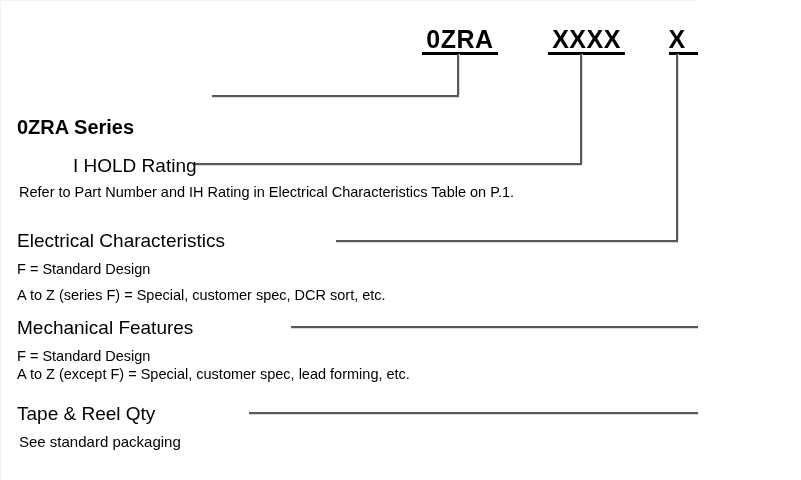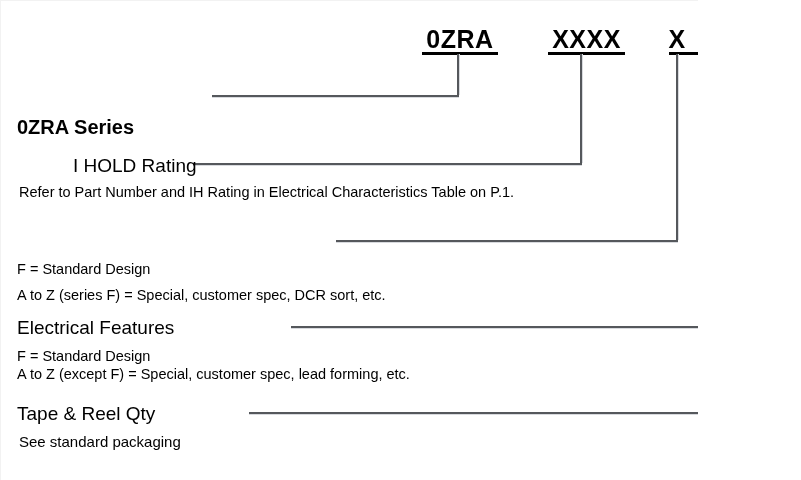--- a/index.html
+++ b/index.html
@@ -115,23 +115,24 @@
   <div class="lead-h" style="left:290px; top:325px; width:431px;"></div>
 
   <div class="lead-v" style="left:772px; top:53px; height:358px;"></div>
   <div class="lead-h" style="left:248px; top:411px; width:526px;"></div>
 
   <div class="field-note" style="left:16px; top:116px; font-size:20px; font-weight:bold;">0ZRA Series</div>
 
   <div class="field-title" style="left:28px; top:155px;margin-left:44px;">I HOLD Rating</div>
   <div class="field-note" style="left:18px; top:184px;">Refer to Part Number and IH Rating in Electrical Characteristics Table on P.1.</div>
 
+  <div class="field-title" style="left:16px; top:230px;">Electrical Characteristics</div>
   <div class="field-note" style="left:16px; top:261px;">F = Standard Design</div>
   <div class="field-note" style="left:16px; top:287px;">A to Z (series F) = Special, customer spec, DCR sort, etc.</div>
 
-  <div class="field-title" style="left:16px; top:317px;">Electrical Features</div>
+  <div class="field-title" style="left:16px; top:317px;">Mechanical Features</div>
   <div class="field-note" style="left:16px; top:348px;">F = Standard Design</div>
   <div class="field-note" style="left:16px; top:366px;text-align:right;">A to Z (except F) = Special, customer spec, lead forming, etc.</div>
 
   <div class="field-title" style="left:16px; top:403px;">Tape &amp; Reel Qty</div>
   <div class="field-note" style="left:18px; top:433px; font-size:15px;">See standard packaging</div>
 
 </div>
 
 </body></html>

